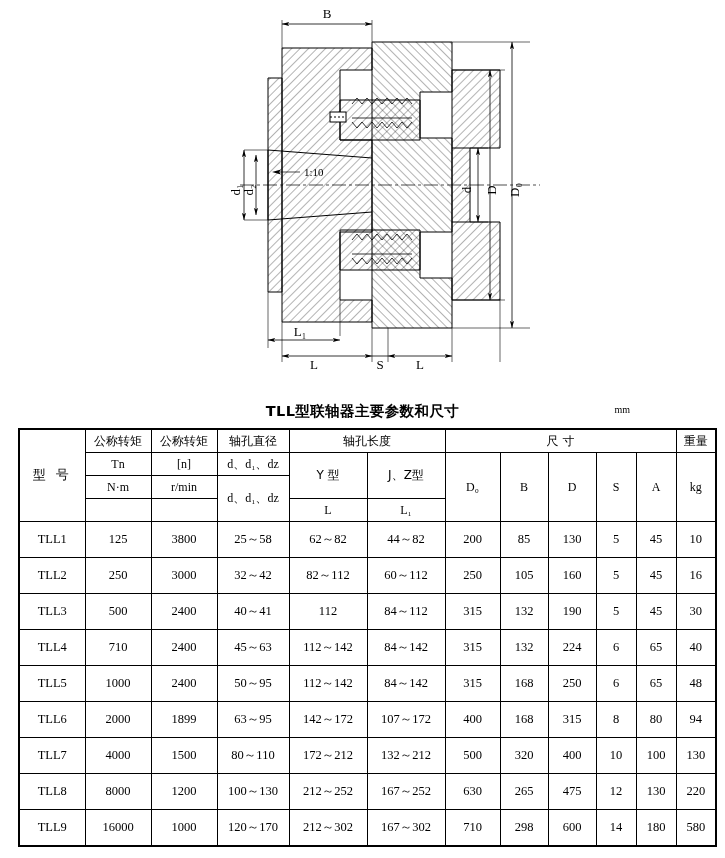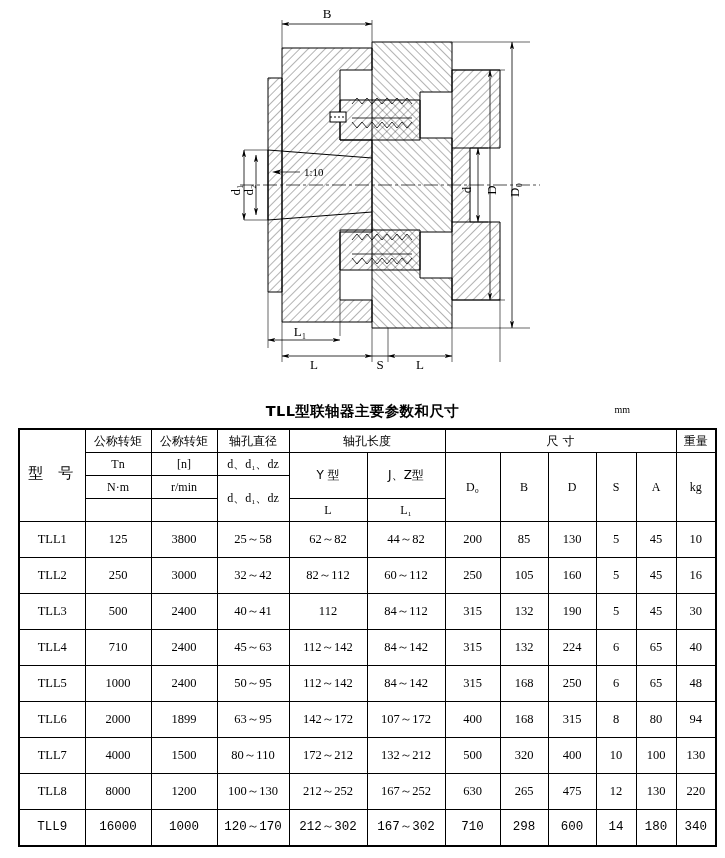--- a/index.html
+++ b/index.html
@@ -69,25 +69,25 @@
     border: 1px solid #000;
     text-align: center;
     vertical-align: middle;
     font-weight: normal;
     padding: 0;
     line-height: 1.25;
   }
   table.spec .outer-l { border-left-width: 2px; }
   table.spec .outer-r { border-right-width: 2px; }
   table.spec tr.head-top td { border-top-width: 2px; }
-  table.spec tr.last-row td { border-bottom-width: 2px; font-family: Liberation Mono, monospace; }
+  table.spec tr.last-row td { border-bottom-width: 2px; }
   .hdr-cell { height: 22px; font-size: 12px; }
   .cn { font-family: "DejaVu Sans", sans-serif; }
   .body-row td { height: 35px; font-size: 12.5px; }
-  .hdr-model { font-size: 15px; letter-spacing: 3px; font-family: Liberation Mono, monospace; }
+  .hdr-model { font-size: 13px; letter-spacing: 3px; }
 </style>
 </head>
 <body>
 
 <div class="page">
 
   <div class="drawing">
     <svg width="725" height="390" viewBox="0 0 725 390" xmlns="http://www.w3.org/2000/svg">
       <defs>
         <marker id="arrL" markerWidth="10" markerHeight="8" refX="9" refY="4" orient="auto">
@@ -385,19 +385,19 @@
           <td>16000</td>
           <td>1000</td>
           <td>120～170</td>
           <td>212～302</td>
           <td>167～302</td>
           <td>710</td>
           <td>298</td>
           <td>600</td>
           <td>14</td>
           <td>180</td>
-          <td class="outer-r">340</td>
+          <td class="outer-r">580</td>
         </tr>
       </tbody>
     </table>
   </div>
 
 </div>
 
 </body></html>

